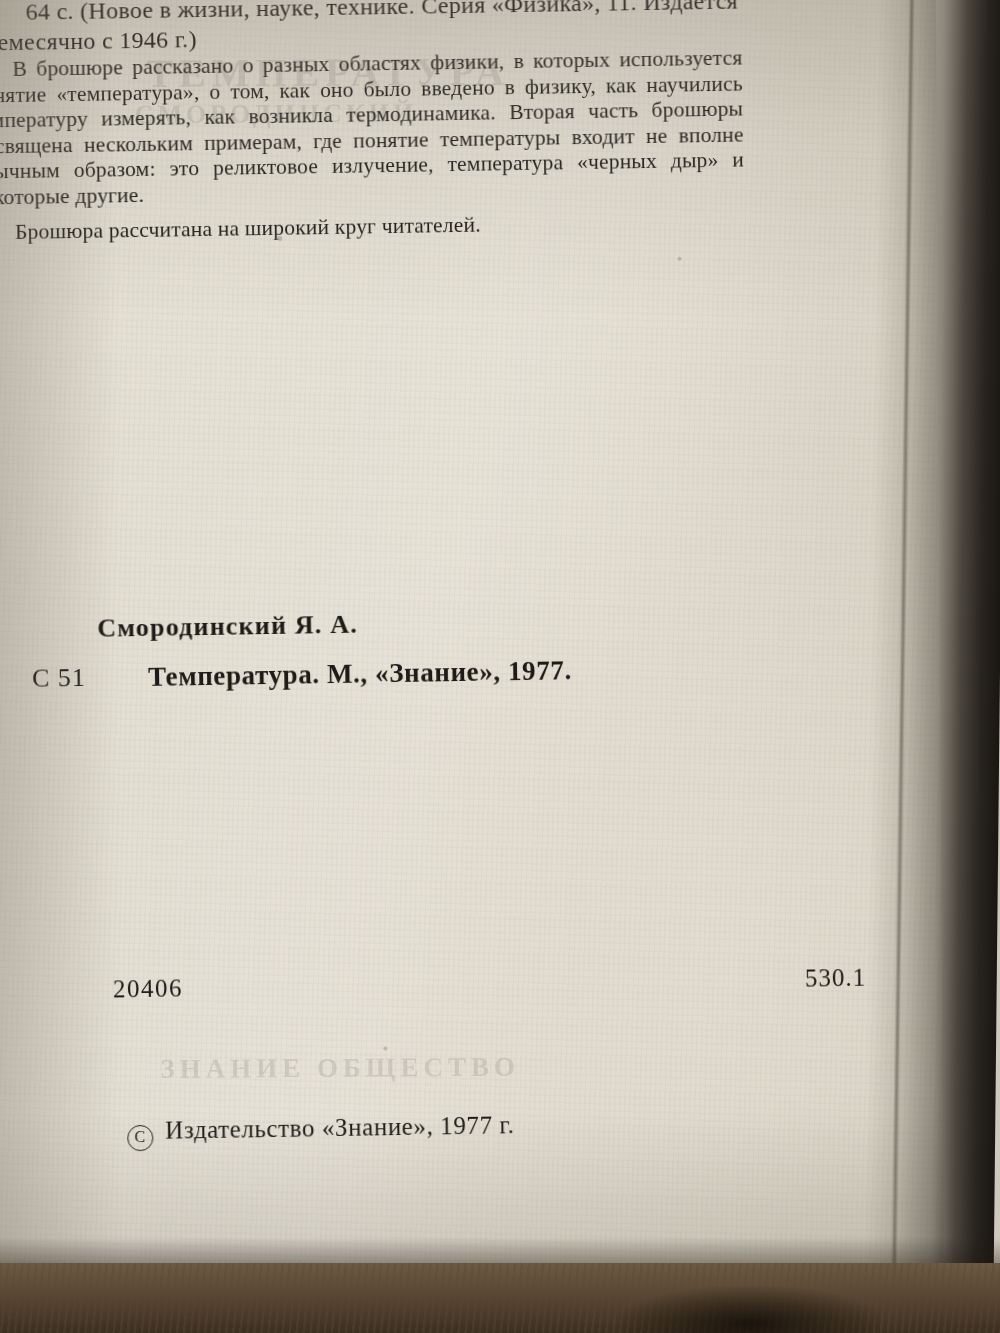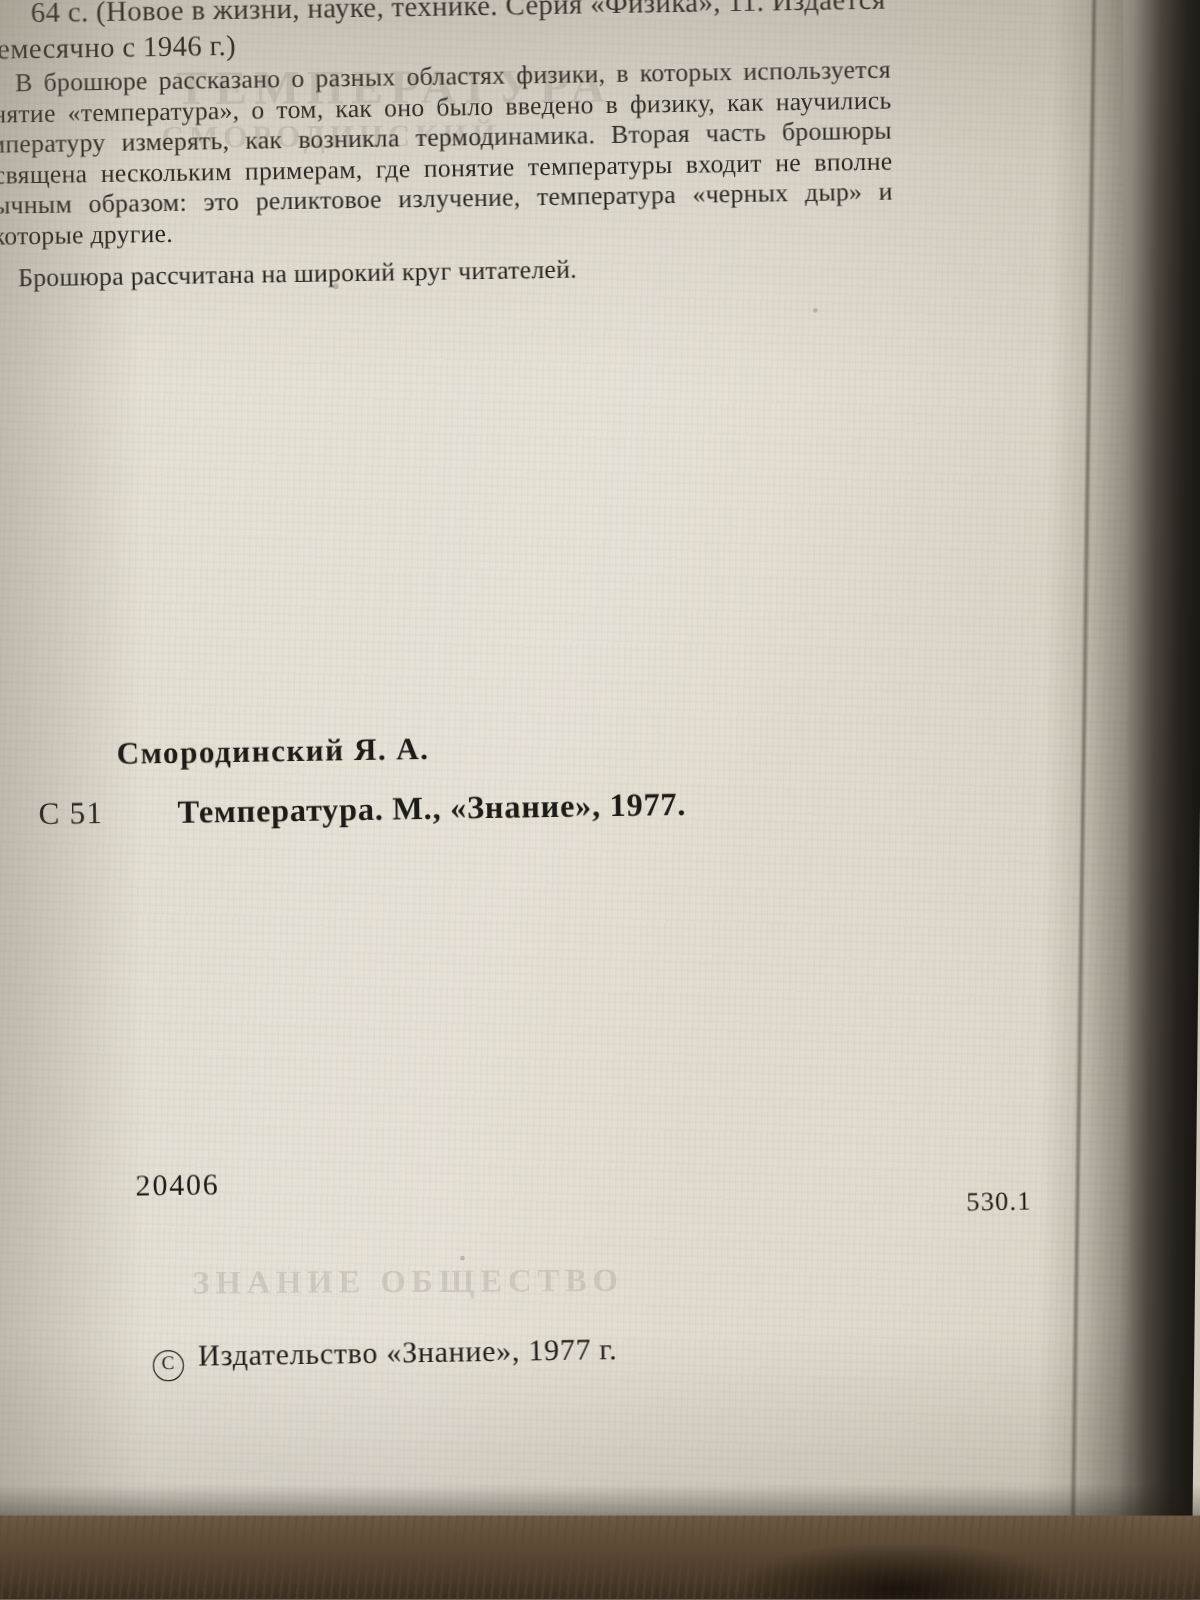--- a/index.html
+++ b/index.html
@@ -177,23 +177,22 @@
   .annotation p { margin: 0; text-indent: 42px; }
   .annotation p.second { margin-top: 10px; }
 
   .code-left {
     left: 128px; top: 980px;
     font-size: 25px;
     letter-spacing: 1.5px;
   }
   .code-right {
     left: 820px; top: 980px;
-    font-size: 22px;
+    font-size: 25px;
     letter-spacing: 1px;
-    margin-top: 24px;
   }
 
   .copyright {
     left: 140px; top: 1122px;
     font-size: 25px;
     letter-spacing: .6px;
   }
   .cmark {
     display: inline-block;
     width: 24px; height: 24px;

